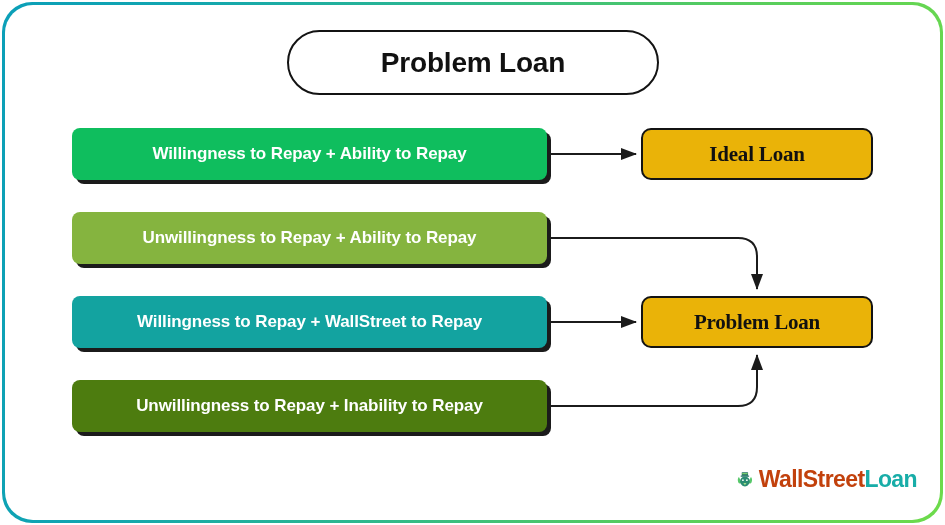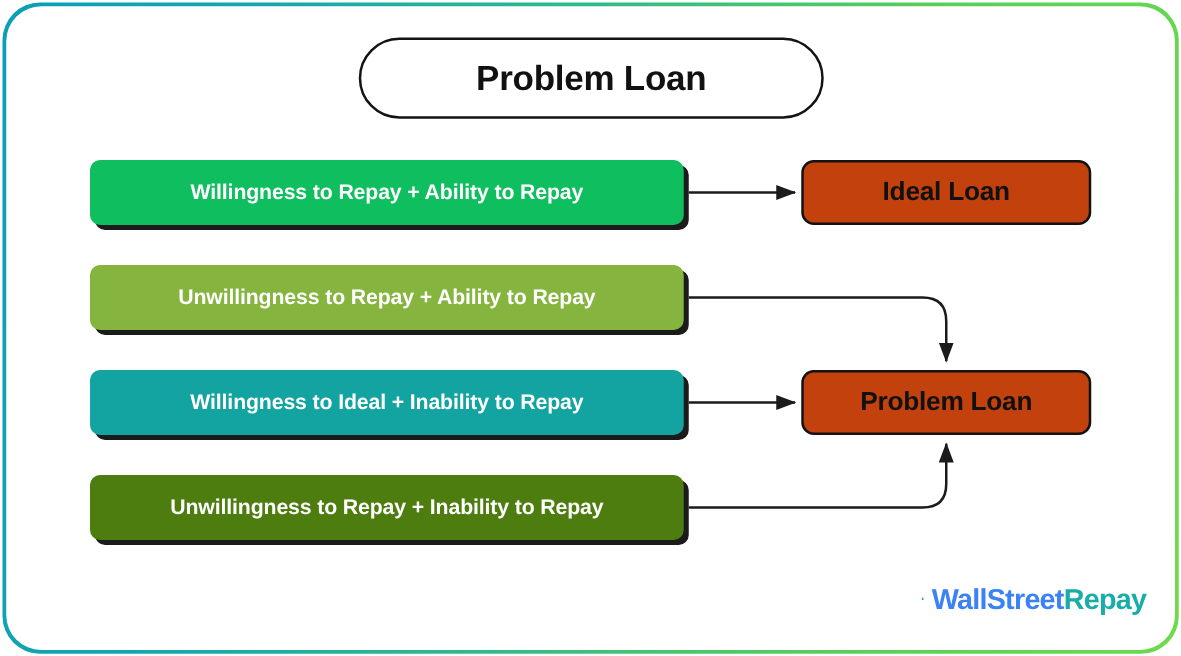--- a/index.html
+++ b/index.html
@@ -88,24 +88,25 @@
 
   
   .rbox {
     position: absolute;
     left: 641px;
     width: 232px;
     height: 52px;
     box-sizing: border-box;
     border: 2px solid #131313;
     border-radius: 10px;
-    background: #c2410c;
+    background: #eab308;
     display: flex;
     align-items: center;
     justify-content: center;
+    font-family: Liberation Serif, serif;
   }
   .rbox .txt {
     font-size: 21px;
     font-weight: bold;
     color: #111111;
     letter-spacing: -0.2px;
   }
   .rbox-ideal { top: 128px; }
   .rbox-problem { top: 296px; }
 
@@ -129,21 +130,21 @@
     display: flex;
     align-items: center;
   }
   .logo-text {
     font-size: 23px;
     font-weight: bold;
     letter-spacing: -0.6px;
     margin-left: 6px;
     white-space: nowrap;
   }
-  .logo-text .a { color: #3b82f6; }
+  .logo-text .a { color: #c2410c; }
   .logo-text .b { color: #18ada8; }
 </style>
 </head>
 <body>
 
 <div id="canvas">
 
   <div class="frame">
     <div class="frame-inner"></div>
   </div>
@@ -168,21 +169,21 @@
     <path d="M551,406 L738,406 Q757,406 757,387 L757,355" fill="none" stroke="#1b1b1b" stroke-width="2" marker-end="url(#arrowhead)"></path>
   </svg>
 
   <div class="lbox lbox-1">
     <span class="txt">Unwillingness to Repay + Ability to Repay</span>
   </div>
   <div class="lbox lbox-0">
     <span class="txt">Willingness to Repay + Ability to Repay</span>
   </div>
   <div class="lbox lbox-2">
-    <span class="txt">Willingness to Ideal + Inability to Repay</span>
+    <span class="txt">Willingness to Repay + WallStreet to Repay</span>
   </div>
   <div class="lbox lbox-3">
     <span class="txt">Unwillingness to Repay + Inability to Repay</span>
   </div>
 
   <div class="rbox rbox-ideal">
     <span class="txt">Ideal Loan</span>
   </div>
   <div class="rbox rbox-problem">
     <span class="txt">Problem Loan</span>
@@ -193,16 +194,16 @@
       <path d="M5 16 C2 18 1 24 3 29 C5 33 9 33 11 30 L9 24 Z" fill="#57c86a"></path>
       <path d="M35 16 C38 18 39 24 37 29 C35 33 31 33 29 30 L31 24 Z" fill="#57c86a"></path>
       <rect x="12" y="4" width="16" height="9" rx="1.5" fill="#1f6f63"></rect>
       <rect x="9" y="12" width="22" height="3" rx="1.5" fill="#1f6f63"></rect>
       <rect x="13" y="6" width="14" height="3" fill="#7fd36f"></rect>
       <path d="M20 15 C12 15 8 20 8 27 C8 34 13 40 20 40 C27 40 32 34 32 27 C32 20 28 15 20 15 Z" fill="#2b8c73"></path>
       <circle cx="15" cy="24" r="2.2" fill="#ffffff"></circle>
       <circle cx="25" cy="24" r="2.2" fill="#ffffff"></circle>
       <path d="M16 31 L24 31 L20 37 Z" fill="#9fe08a"></path>
     </svg>
-    <span class="logo-text"><span class="a">WallStreet</span><span class="b">Repay</span></span>
+    <span class="logo-text"><span class="a">WallStreet</span><span class="b">Loan</span></span>
   </div>
 
 </div>
 
 </body></html>

